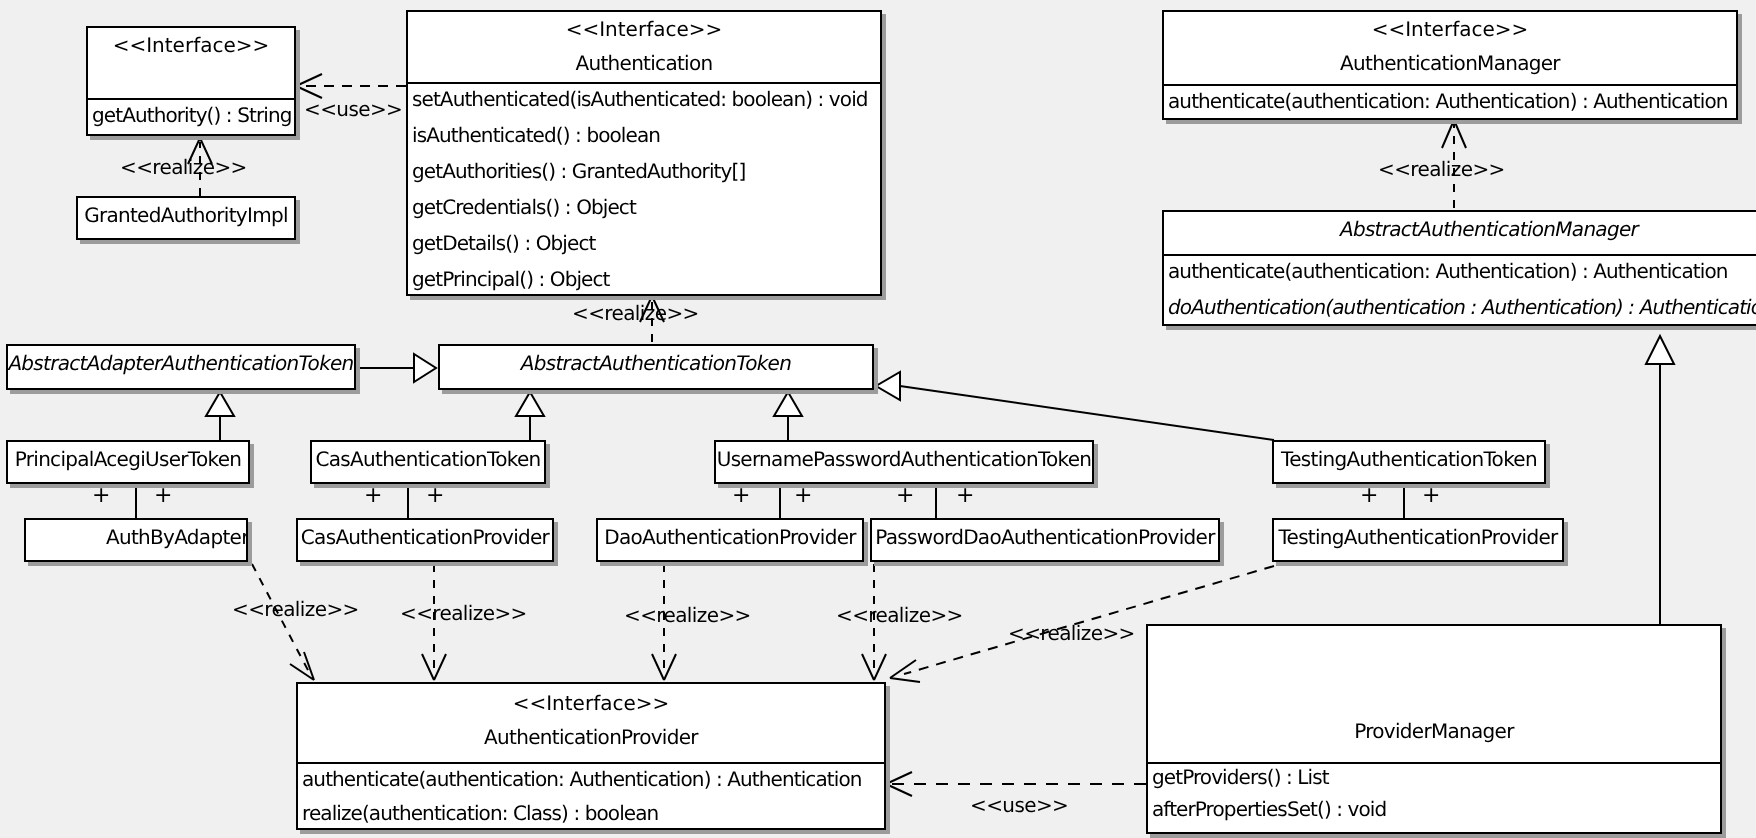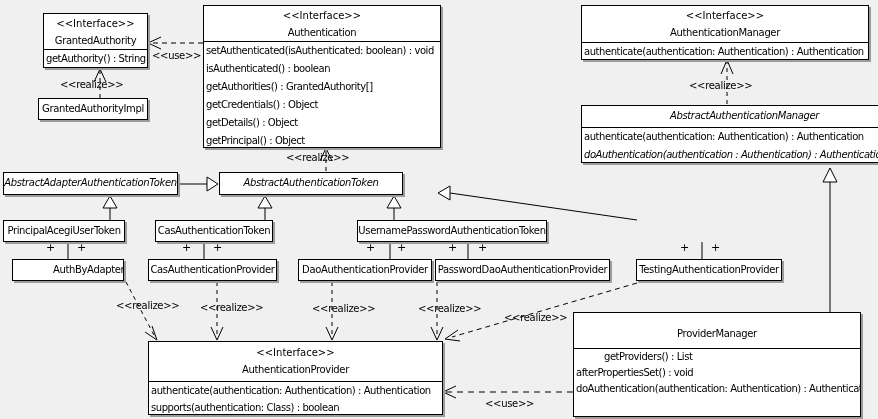--- a/index.html
+++ b/index.html
@@ -115,21 +115,20 @@
 
     <g stroke="#000" fill="none">
       <path d="M573,392 L446,392" stroke-dasharray="6,5"></path>
       <path d="M443,392 L456,386 M443,392 L456,398"></path>
     </g>
   </svg>
 
   <div class="uml-box" style="left:43px;top:13px;width:105px;height:55px;">
     <div class="hdr" style="height:34px;padding-top:1px;">
       <div class="stereo">&lt;&lt;Interface&gt;&gt;</div>
-      <div class="cname">GrantedAuthority</div>
     </div>
     <div class="divider"></div>
     <div class="methods">
       <div class="m">getAuthority() : String</div>
     </div>
   </div>
 
   <div class="uml-box name-only" style="left:38px;top:98px;width:110px;height:22px;">
     <div class="cname">GrantedAuthorityImpl</div>
   </div>
@@ -169,33 +168,36 @@
     <div class="methods">
       <div class="m">authenticate(authentication: Authentication) : Authentication</div>
       <div class="m it">doAuthentication(authentication : Authentication) : Authentication</div>
     </div>
   </div>
 
   <div class="uml-box name-only abstract" style="left:3px;top:172px;width:175px;height:23px;">
     <div class="cname">AbstractAdapterAuthenticationToken</div>
   </div>
 
-  <div class="uml-box name-only abstract" style="left:219px;top:172px;width:184px;height:23px;">
+  <div class="uml-box name-only abstract" style="left:219px;top:172px;width:218px;height:23px;">
     <div class="cname">AbstractAuthenticationToken</div>
   </div>
 
   <div class="uml-box name-only" style="left:3px;top:220px;width:122px;height:22px;">
     <div class="cname">PrincipalAcegiUserToken</div>
   </div>
   <div class="uml-box name-only" style="left:155px;top:220px;width:118px;height:22px;">
     <div class="cname">CasAuthenticationToken</div>
   </div>
   <div class="uml-box name-only" style="left:357px;top:220px;width:190px;height:22px;">
     <div class="cname">UsernamePasswordAuthenticationToken</div>
   </div>
+  <div class="uml-box name-only" style="left:636px;top:220px;width:137px;height:22px;">
+    <div class="cname">TestingAuthenticationToken</div>
+  </div>
 
   <div class="uml-box name-only" style="left:12px;top:259px;width:112px;height:22px;padding-left:40px;">
     <div class="cname">AuthByAdapterProvider</div>
   </div>
   <div class="uml-box name-only" style="left:148px;top:259px;width:129px;height:22px;">
     <div class="cname">CasAuthenticationProvider</div>
   </div>
   <div class="uml-box name-only" style="left:298px;top:259px;width:134px;height:22px;">
     <div class="cname">DaoAuthenticationProvider</div>
   </div>
@@ -207,31 +209,31 @@
   </div>
 
   <div class="uml-box" style="left:148px;top:341px;width:295px;height:74px;">
     <div class="hdr" style="height:37px;padding-top:2px;">
       <div class="stereo">&lt;&lt;Interface&gt;&gt;</div>
       <div class="cname">AuthenticationProvider</div>
     </div>
     <div class="divider"></div>
     <div class="methods">
       <div class="m" style="line-height:17px;">authenticate(authentication: Authentication) : Authentication</div>
-      <div class="m" style="line-height:17px;">supports(authentication: Class) : boolean</div>
+      <div class="m" style="line-height:17px;">realize(authentication: Class) : boolean</div>
     </div>
   </div>
 
   <div class="uml-box" style="left:573px;top:312px;width:288px;height:105px;">
-    <div class="hdr" style="height:23px;padding-top:12px;">
+    <div class="hdr" style="height:23px;padding-top:12px;margin-top:33px;">
       <div class="cname">ProviderManager</div>
     </div>
     <div class="divider"></div>
     <div class="methods">
-      <div class="m" style="line-height:16px;margin-left:28px;">getProviders() : List</div>
+      <div class="m" style="line-height:16px;">getProviders() : List</div>
       <div class="m" style="line-height:16px;">afterPropertiesSet() : void</div>
       <div class="m" style="line-height:16px;">doAuthentication(authentication: Authentication) : Authentication</div>
     </div>
   </div>
 
   <span class="edge-label" style="left:152px;top:50px;">&lt;&lt;use&gt;&gt;</span>
   <span class="edge-label" style="left:60px;top:79px;">&lt;&lt;realize&gt;&gt;</span>
   <span class="edge-label" style="left:286px;top:152px;">&lt;&lt;realize&gt;&gt;</span>
   <span class="edge-label" style="left:689px;top:80px;">&lt;&lt;realize&gt;&gt;</span>
   <span class="edge-label" style="left:116px;top:300px;">&lt;&lt;realize&gt;&gt;</span>

